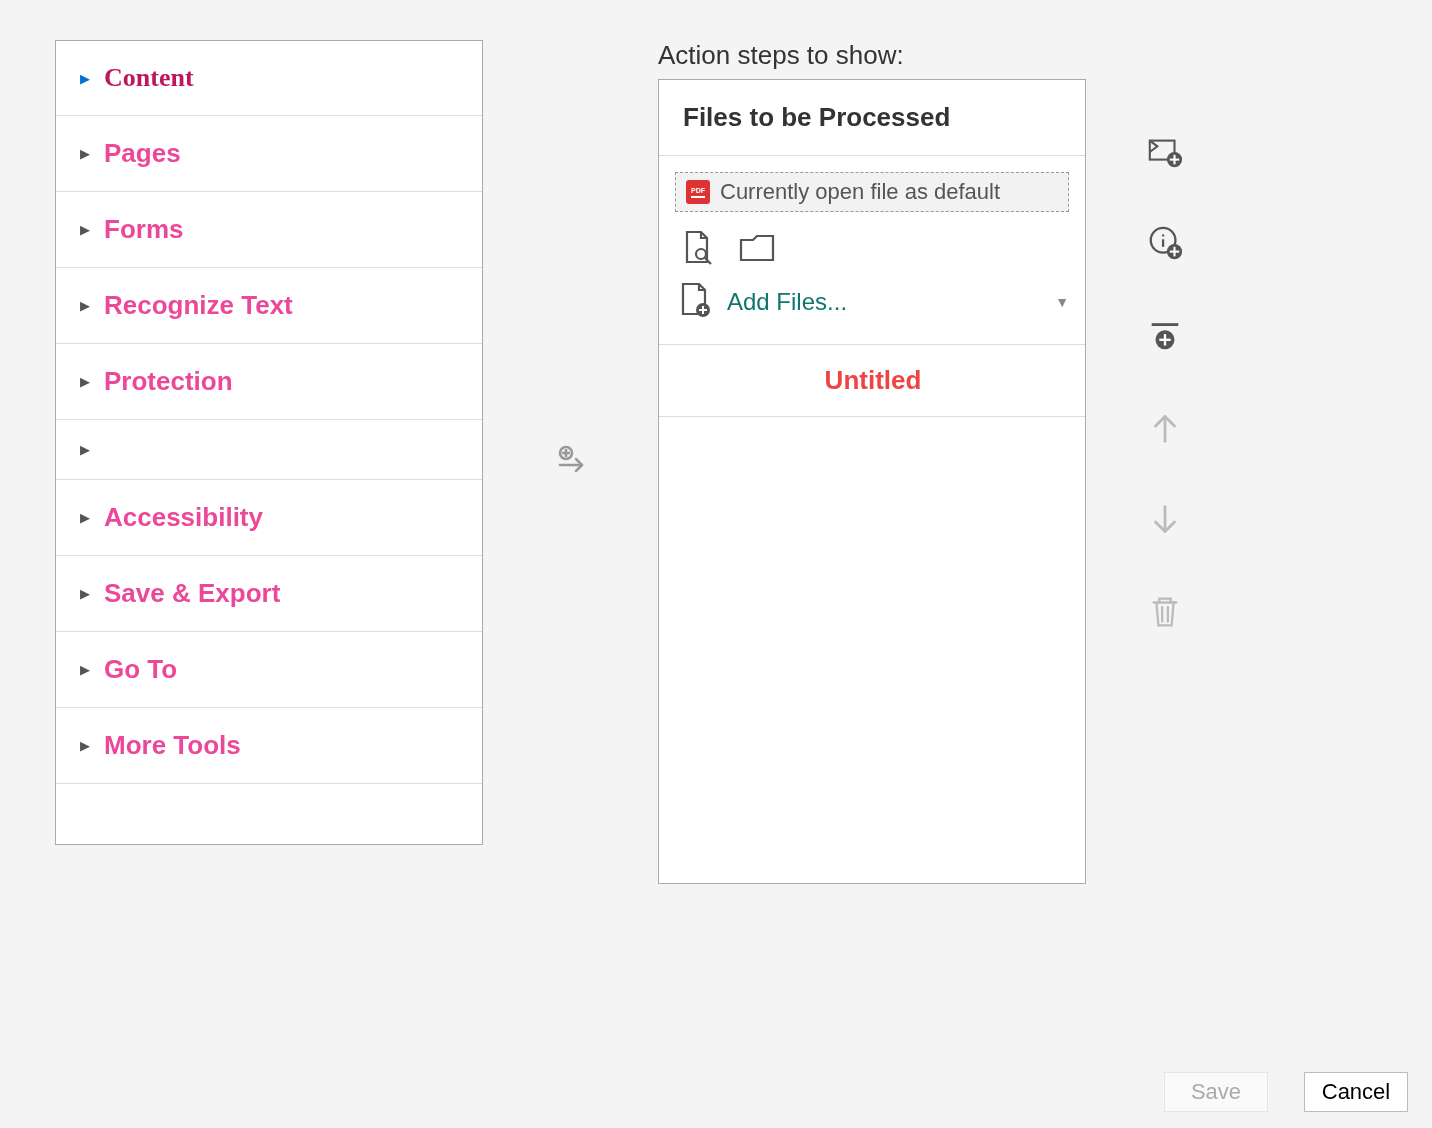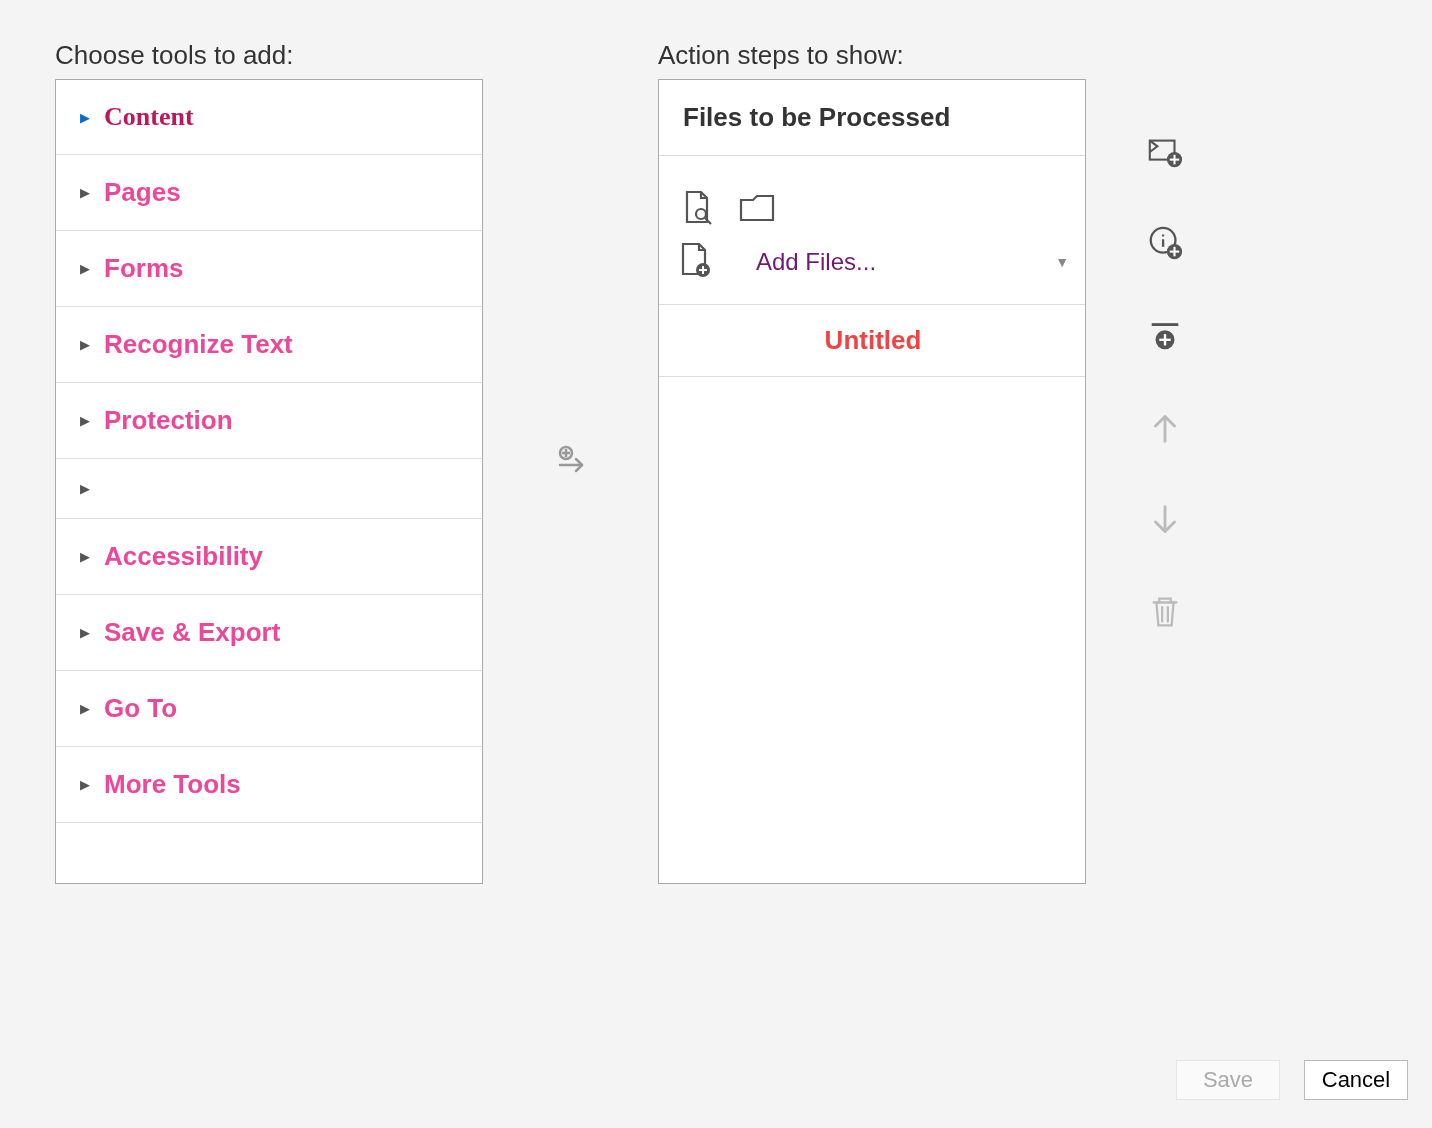--- a/index.html
+++ b/index.html
@@ -58,38 +58,37 @@
   }
   .pdf-badge {
     width:24px; height:24px; background:#d33; border-radius:3px;
     color:#fff; font-size:8px; font-weight:700; display:flex; flex-direction:column; align-items:center; justify-content:center; line-height:1;
   }
   .pdf-badge::after{content:""; display:block; width:14px; height:2px; background:#fff; margin-top:2px;}
   .pdf-badge .t{font-size:7px;}
   .file-actions { display:flex; gap:20px; margin-top:16px; padding-left:2px;}
   .opt-label { font-size:24px; color:#555; margin-top:22px; }
   .opt-row { display:flex; align-items:center; gap:12px; margin-top:8px; cursor:pointer;}
-  .opt-row .txt { font-size:24px; color:#701a75; flex:1;margin-left:29px;}
+  .opt-row .txt { font-size:24px; color:#0f766e; flex:1;}
   .tri-down { color:#888; font-size:14px; }
   .untitled-header { border-bottom:1px solid #ddd; padding: 20px 22px 20px 24px; font-size:26px; font-weight:700; color:#ef4444;text-align:center;}
   .mid-icon { color:#999; }
   .side-btn { width:44px; height:44px; display:flex; align-items:center; justify-content:center; color:#555; cursor:pointer; }
   .side-btn.disabled { color:#bbb; cursor:default;}
   .side-btn svg { width:38px; height:38px; }
-  .footer { position:absolute; bottom:28px; right:24px; display:flex; gap:24px;}
+  .footer { position:absolute; bottom:16px; right:24px; display:flex; gap:36px;}
   .btn { width:104px; height:40px; font-size:22px; display:flex; align-items:center; justify-content:center; background:#fff; border:1px solid #bbb; cursor:pointer;}
   .btn.disabled { color:#aaa; border-color:#e5e5e5; background:#fafafa; cursor:default;}
   .filedoc-icon svg, .folder-icon svg, .addfile-icon svg { width:40px; height:40px; }
 </style>
 </head>
 <body>
 
 <div class="main">
   <div class="col-left">
-    <div class="heading">Choose tools to add:</div>
     <div class="panel">
       <div class="cat expanded">
         <span class="chev">▶</span>
         <span class="label">Content</span>
       </div>
       <div class="cat">
         <span class="chev">▶</span>
         <span class="label">Pages</span>
       </div>
       <div class="cat">
@@ -136,20 +135,26 @@
           <path d="M22 16 L28 22 L22 28" stroke-linecap="round" stroke-linejoin="round"></path>
       </svg>
     </span>
   </div>
 
   <div class="col-right">
     <div class="heading">Action steps to show:</div>
     <div class="panel">
       <div class="step-header">Files to be Processed</div>
       <div class="file-block">
+        <div class="file-chip">
+          <span class="pdf-badge">
+              <span class="t">PDF</span>
+            </span>
+          <span>Currently open file as default</span>
+        </div>
         <div class="file-actions">
           <span class="filedoc-icon">
             <svg viewBox="0 0 40 40" fill="none" stroke="#555" stroke-width="2.2">
               <path d="M10 4 H24 L30 10 V34 H10 Z"></path>
                 <path d="M24 4 V10 H30"></path>
               <circle cx="24" cy="26" r="5"></circle>
                 <line x1="28" y1="30" x2="34" y2="36"></line>
             </svg>
           </span>
           <span class="folder-icon">

